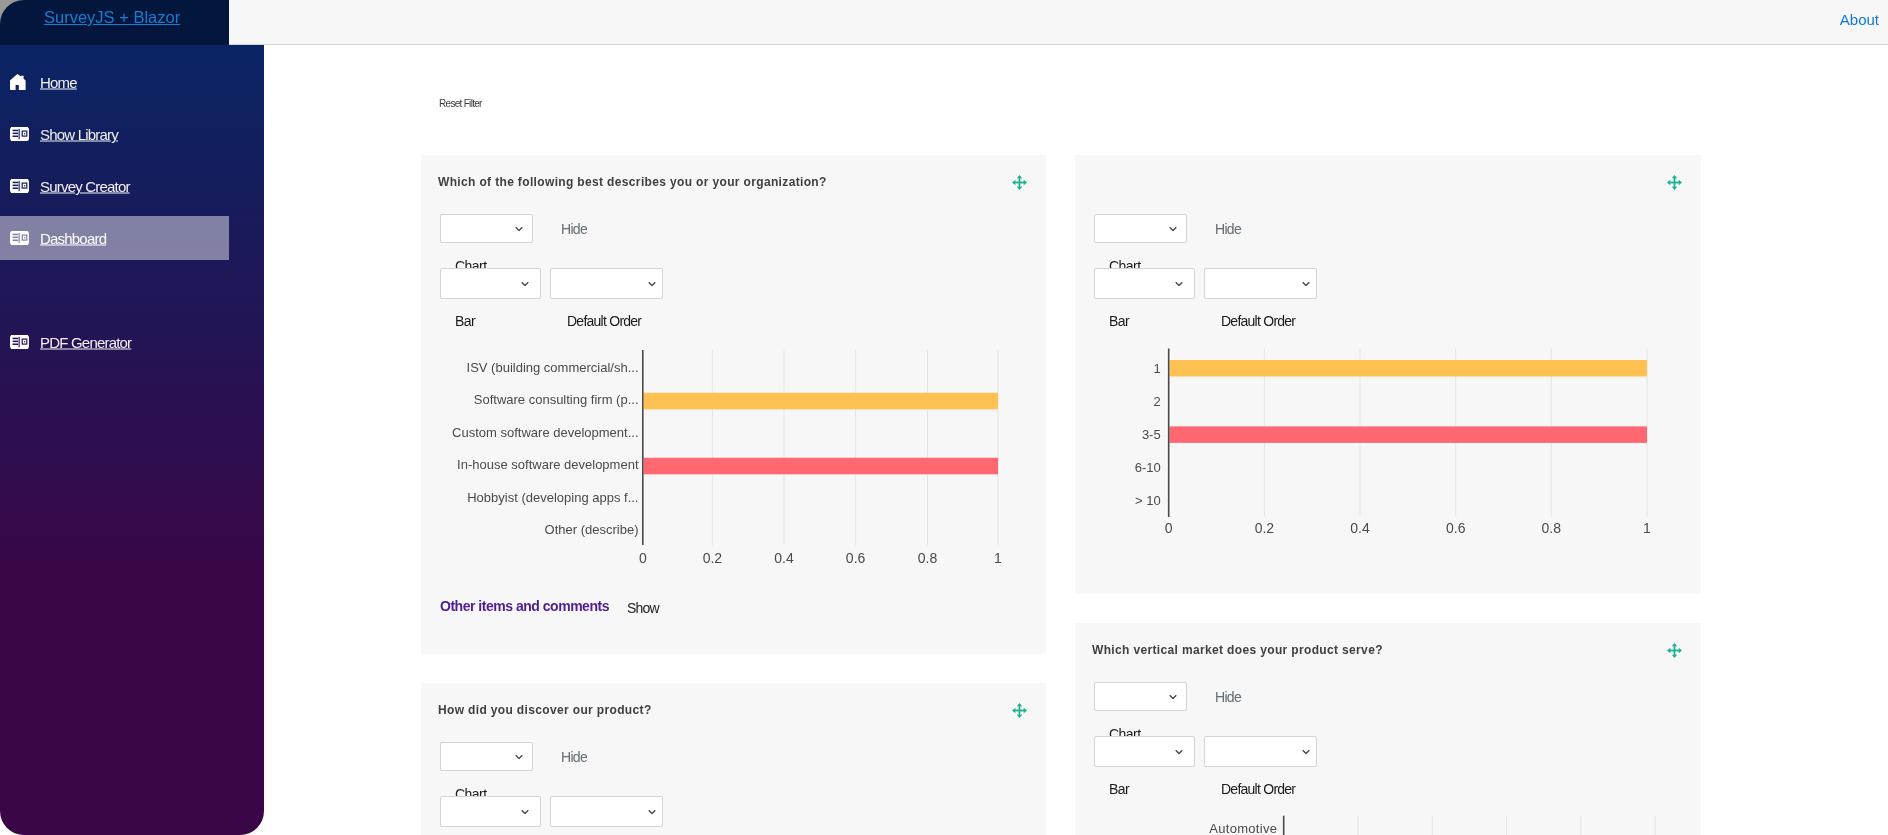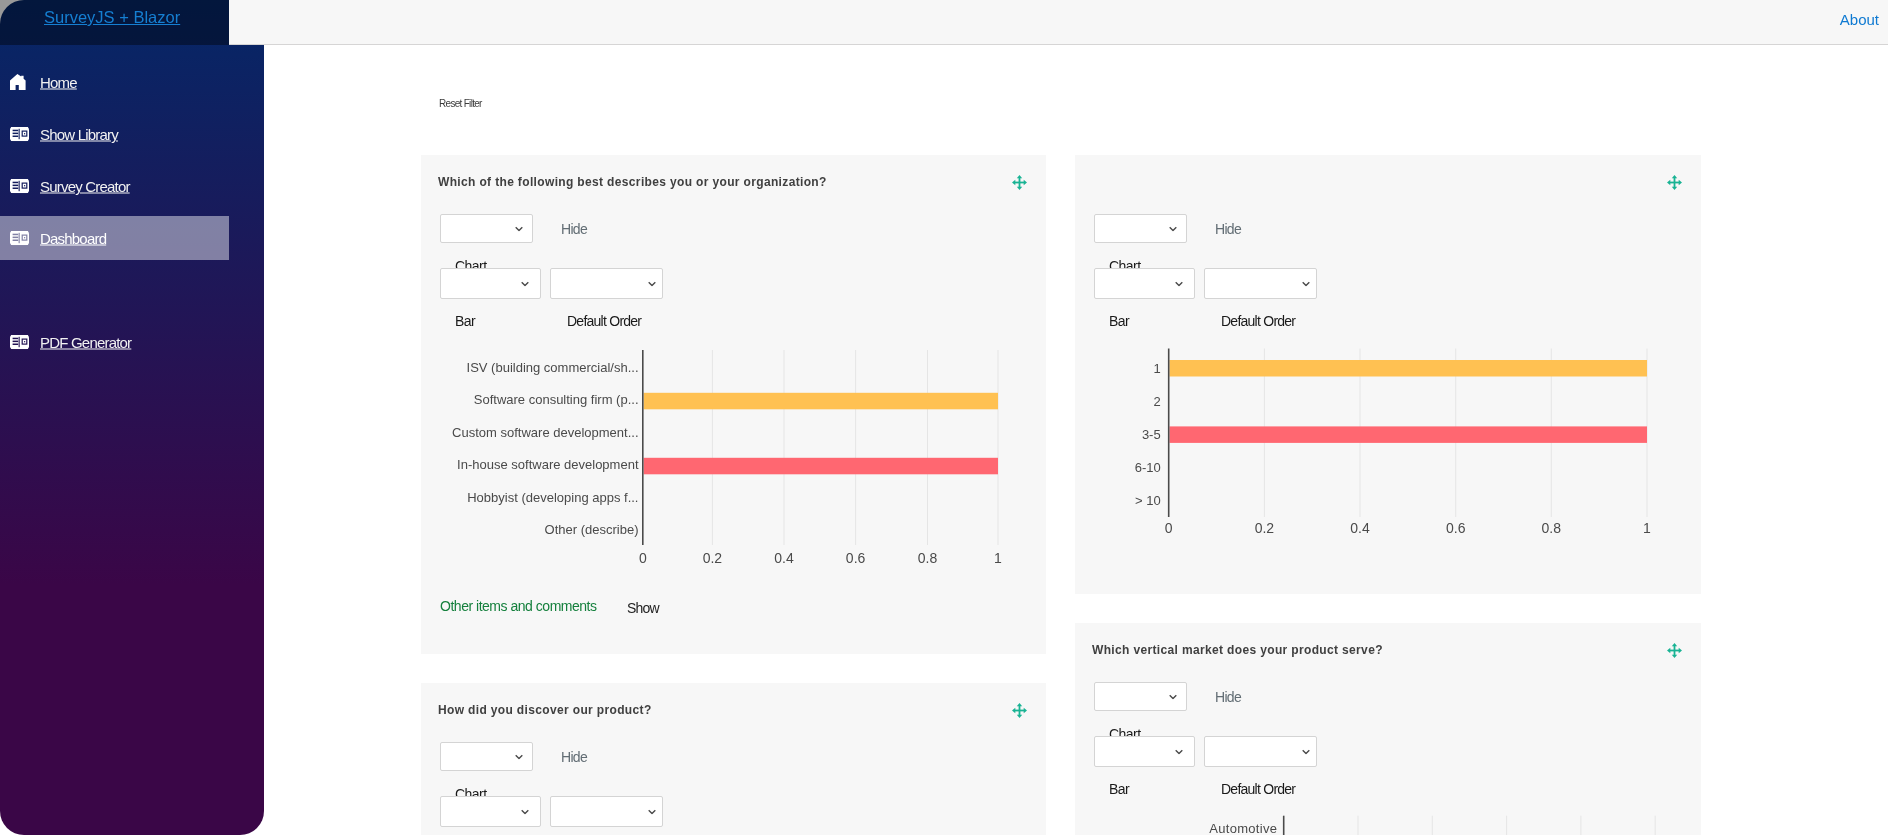--- a/index.html
+++ b/index.html
@@ -42,22 +42,22 @@
     font-size:14px; letter-spacing:-0.55px; color:#1a1a1a; }
   .sel span.txt { position:absolute; left:14px; top:50%; transform:translateY(-50%); white-space:nowrap;margin-top:37px; }
   .sel svg.chev { position:absolute; right:11px; top:50%; transform:translateY(-50%); }
   .sel-chart svg.chev { right:9px; }
   .sel-ord svg.chev { right:6px; }
   .sel-chart { left:19px; top:59px; width:93px; height:29px; }
   .hide { position:absolute; left:140px; top:66px; font-size:14px; letter-spacing:-0.7px; color:#626d74; }
   .sel-bar { left:19px; top:113px; width:101px; height:31px; }
   .sel-ord { left:129px; top:113px; width:113px; height:31px; }
 
-  .other { position:absolute; left:19px; top:443px; font-size:14px; font-weight:normal;
-    color:#15803d; letter-spacing:-0.48px; }
+  .other { position:absolute; left:19px; top:443px; font-size:14px; font-weight:bold;
+    color:#4c1d95; letter-spacing:-0.48px; }
   .show { position:absolute; left:206px; top:445px; font-size:14px; letter-spacing:-0.8px; color:#222; }
 
   .chart { position:absolute; }
   .chart text { font-family:"Liberation Sans", sans-serif; fill:#4a4a4a; }
 </style>
 </head>
 <body>
 
 <svg width="0" height="0" style="position:absolute">
   <defs>

